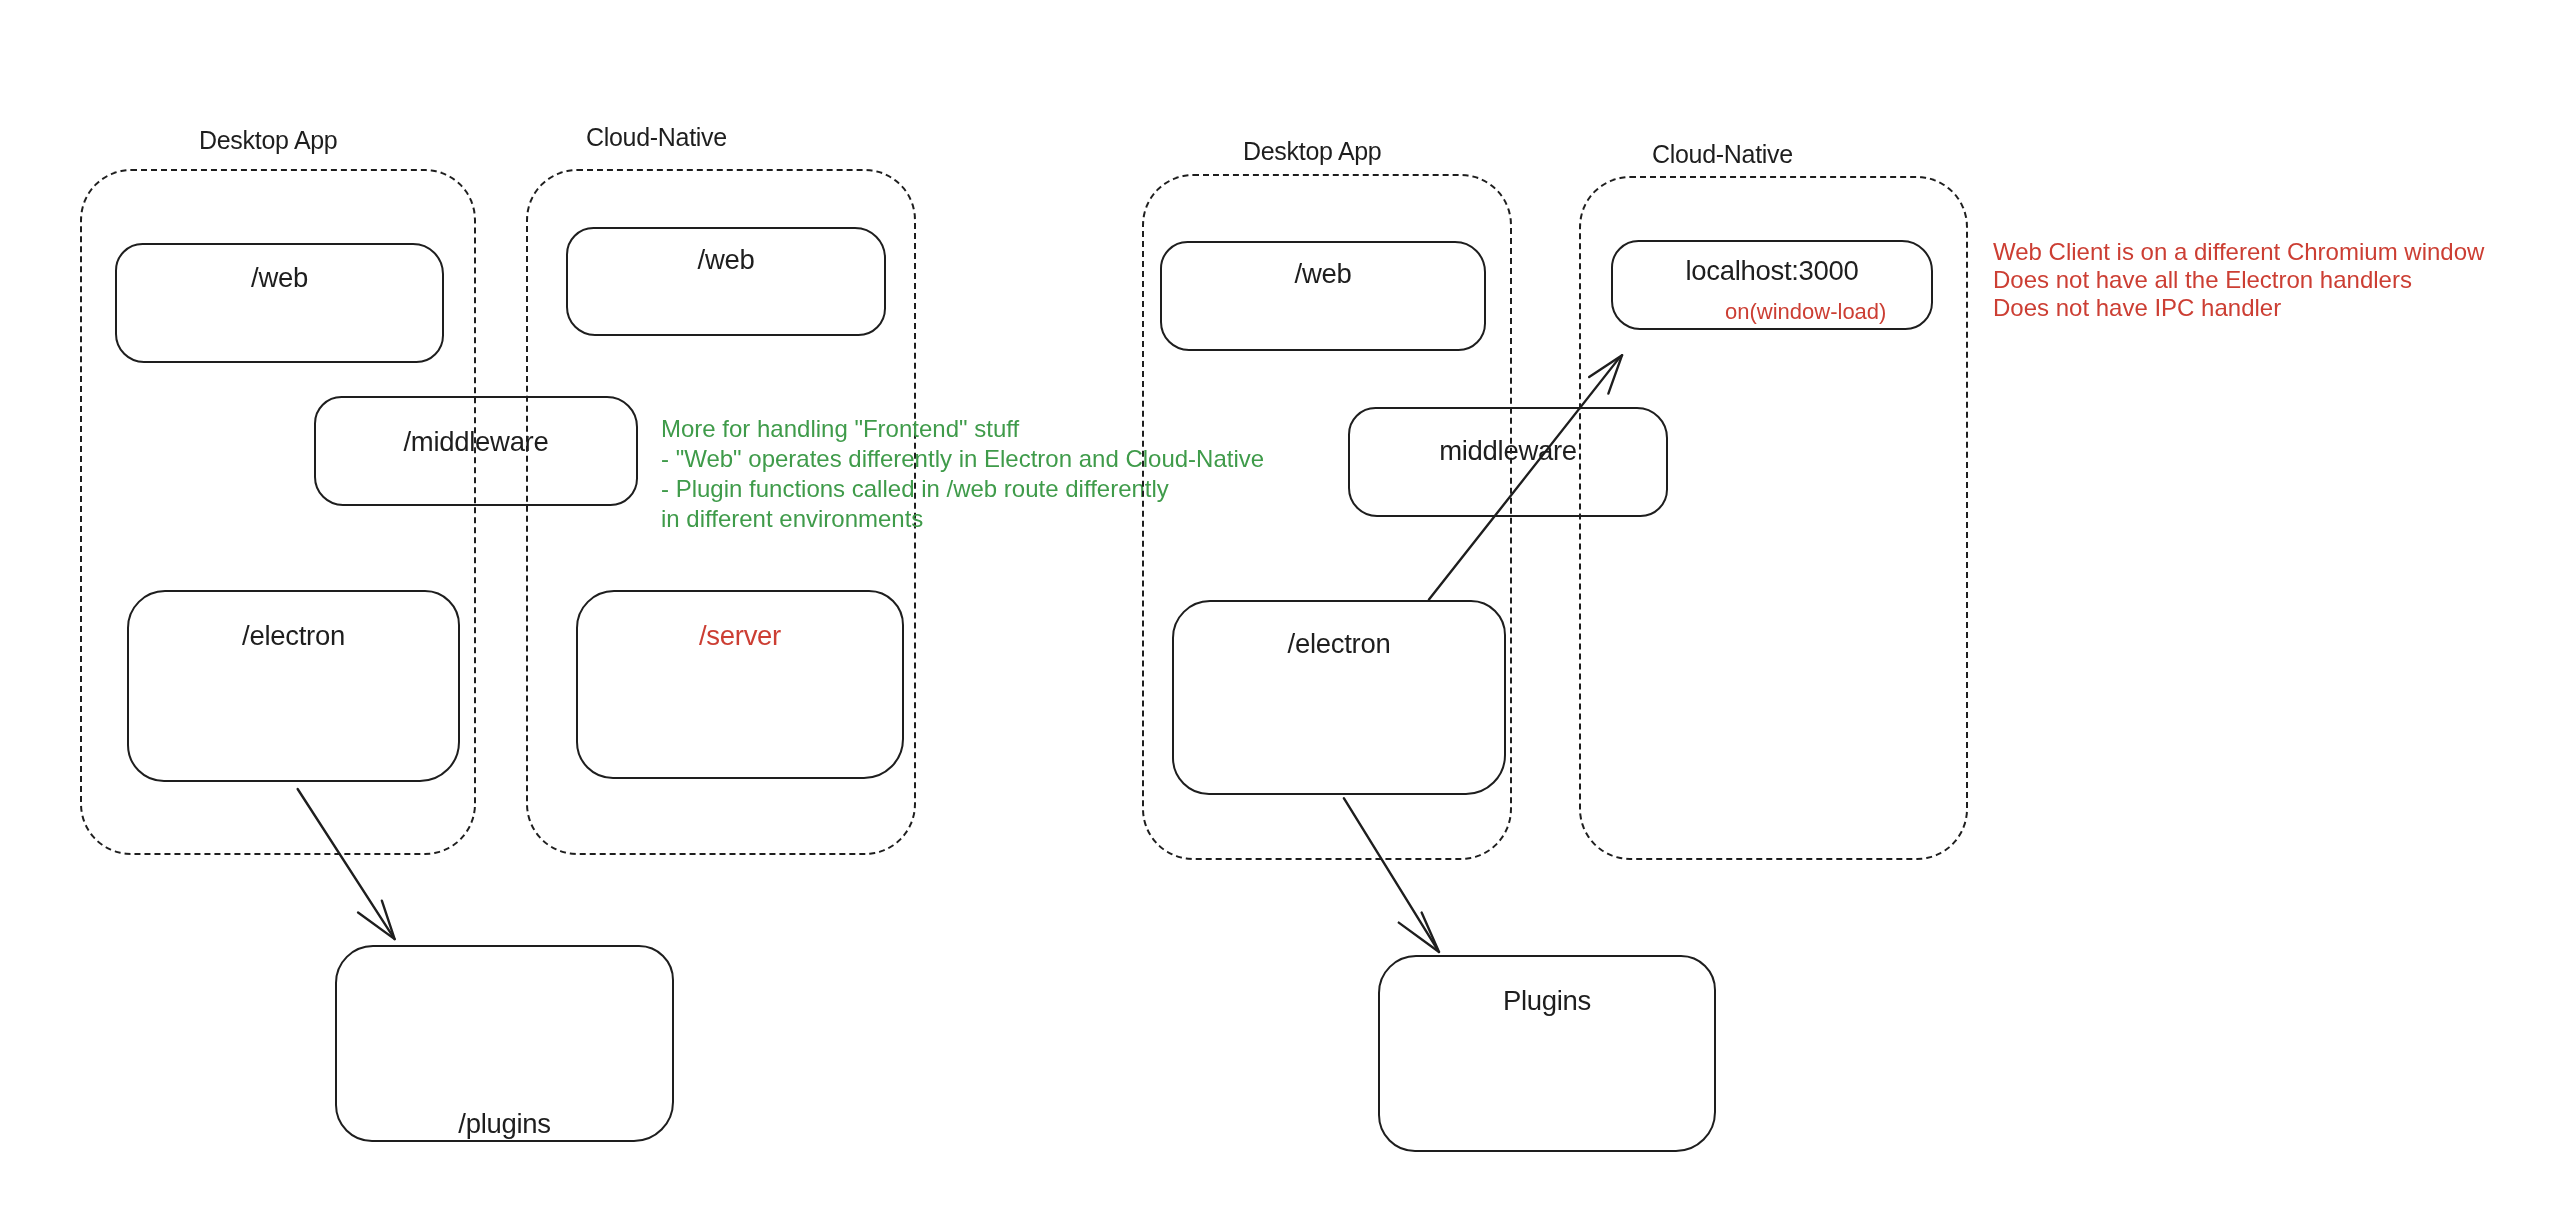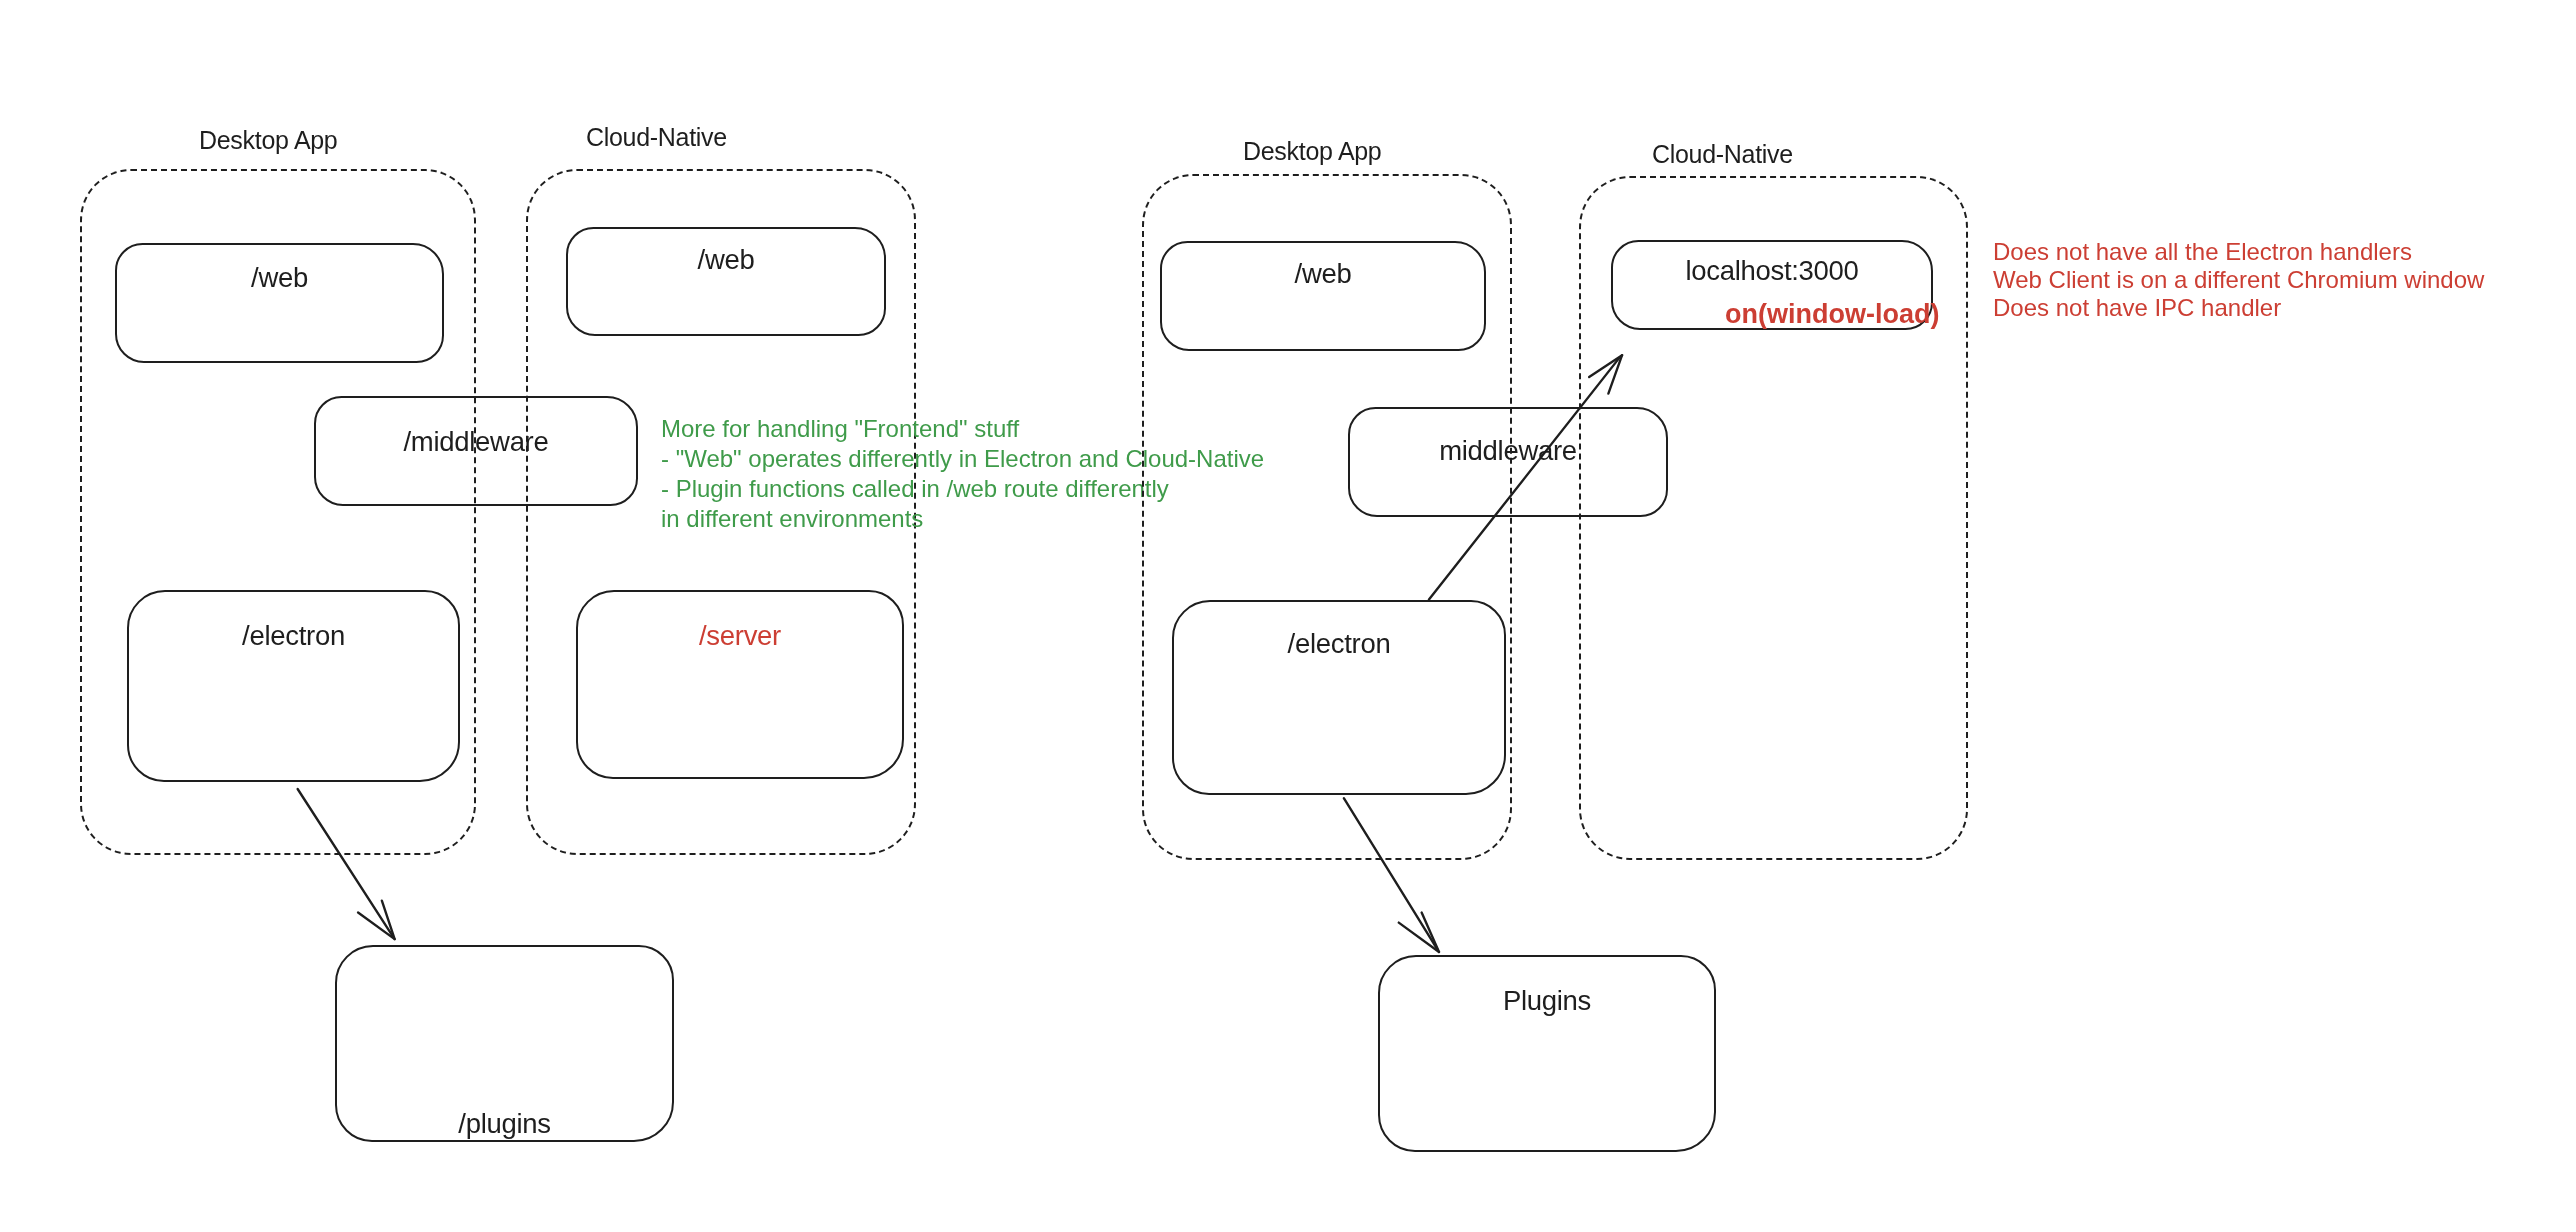--- a/index.html
+++ b/index.html
@@ -52,24 +52,23 @@
   }
   .note-red {
     color: var(--red, #cc3e33);
     font-size: 24px;
     line-height: 28px;
   }
   .red-text { color: var(--red, #cc3e33); }
   .localhost-event {
     position: absolute;
     left: 112px; top: 57px;
-    font-size: 27px;
+    font-size: 22px;
     color: var(--red, #cc3e33);
     white-space: nowrap;
-    font-weight: bold;
   }
   #arrows {
     position: absolute; left: 0; top: 0;
     pointer-events: none;
   }
   #arrows path {
     stroke: var(--stroke, #1e1e1e);
     stroke-width: 2.6;
     fill: none;
     stroke-linecap: round;
@@ -142,22 +141,22 @@
 
   <div class="node r-lg" style="left:1156px; top:600px; width:334px; height:195px; padding-top:26px;">
     <span class="node-label">/electron</span>
   </div>
 
   <div class="node r-lg" style="left:1362px; top:955px; width:338px; height:197px; padding-top:27.5px;">
     <span class="node-label">Plugins</span>
   </div>
 
   <div class="note note-red" style="left:1993px; top:238px;">
+    <div>Web Client is on a different Chromium window</div>
     <div>Does not have all the Electron handlers</div>
-    <div>Web Client is on a different Chromium window</div>
     <div>Does not have IPC handler</div>
   </div>
 
   <svg id="arrows" width="2576" height="1232" viewBox="0 0 2814 1346">
 
     <g>
       <path d="M325,862 L429,1023"></path>
       <path d="M431,1026 L417,984"></path>
       <path d="M431,1026 L391,997"></path>
     </g>

